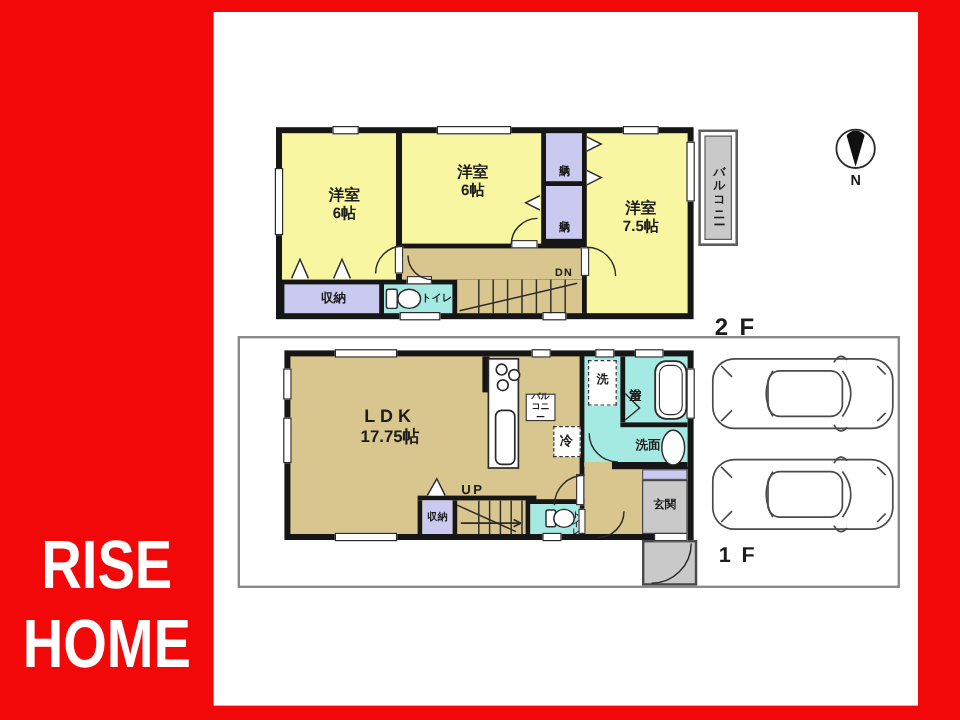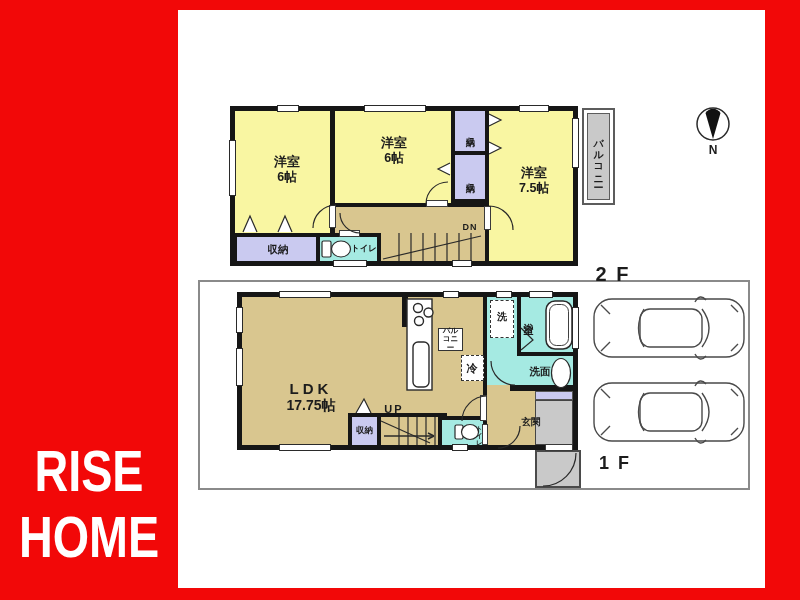--- a/index.html
+++ b/index.html
@@ -200,32 +200,32 @@
   <div style="font-size:12.5px;">7.5帖</div>
 </div>
 <div class="lbl vtext" style="left:470px;top:131px;font-size:9px;">収納</div>
 <div class="lbl vtext" style="left:470px;top:177px;font-size:9px;">収納</div>
 <div class="lbl" style="left:278px;top:249px;font-size:10.5px;">収納</div>
 <div class="lbl" style="left:364px;top:249px;font-size:8.5px;">トイレ</div>
 <div class="lbl" style="left:470px;top:227px;font-size:9px;letter-spacing:1px;">DN</div>
 <div class="lbl vtext" style="left:598px;top:157px;font-size:10px;">バルコニー</div>
 <div class="lbl" style="left:613px;top:246px;font-size:20px;letter-spacing:2px;margin-top:28px;">2 F</div>
 
-<div class="lbl" style="left:311px;top:355px;font-size:15px;margin-top:42px;">
+<div class="lbl" style="left:325px;top:355px;font-size:15px;">
   <div style="letter-spacing:4px;">LDK</div>
   <div style="font-size:14px;">17.75帖</div>
 </div>
 <div class="lbl" style="left:450.5px;top:339px;font-size:7.5px;width:17px;white-space:normal;line-height:1.1;">バルコニー</div>
 <div class="lbl" style="left:472px;top:368px;font-size:11px;">冷</div>
 <div class="lbl" style="left:502px;top:317px;font-size:10px;">洗</div>
 <div class="lbl vtext" style="left:528px;top:316px;font-size:10px;">浴室</div>
 <div class="lbl" style="left:540px;top:371px;font-size:10.5px;">洗面</div>
 <div class="lbl vtext" style="left:479px;top:432px;font-size:6.5px;letter-spacing:0;">トイレ</div>
 <div class="lbl" style="left:364.5px;top:431px;font-size:8.5px;">収納</div>
-<div class="lbl" style="left:531px;top:422px;font-size:9.5px;">玄関</div>
+<div class="lbl" style="left:554px;top:422px;font-size:9.5px;">玄関</div>
 <div class="lbl" style="left:394px;top:409px;font-size:11px;letter-spacing:2px;">UP</div>
 <div class="lbl" style="left:615px;top:463px;font-size:18px;letter-spacing:2px;">1 F</div>
 <div class="lbl" style="left:713px;top:151px;font-size:12px;">N</div>
 
 <div class="brand">
   <div>RISE</div>
   <div>HOME</div>
 </div>
 
 </body></html>

